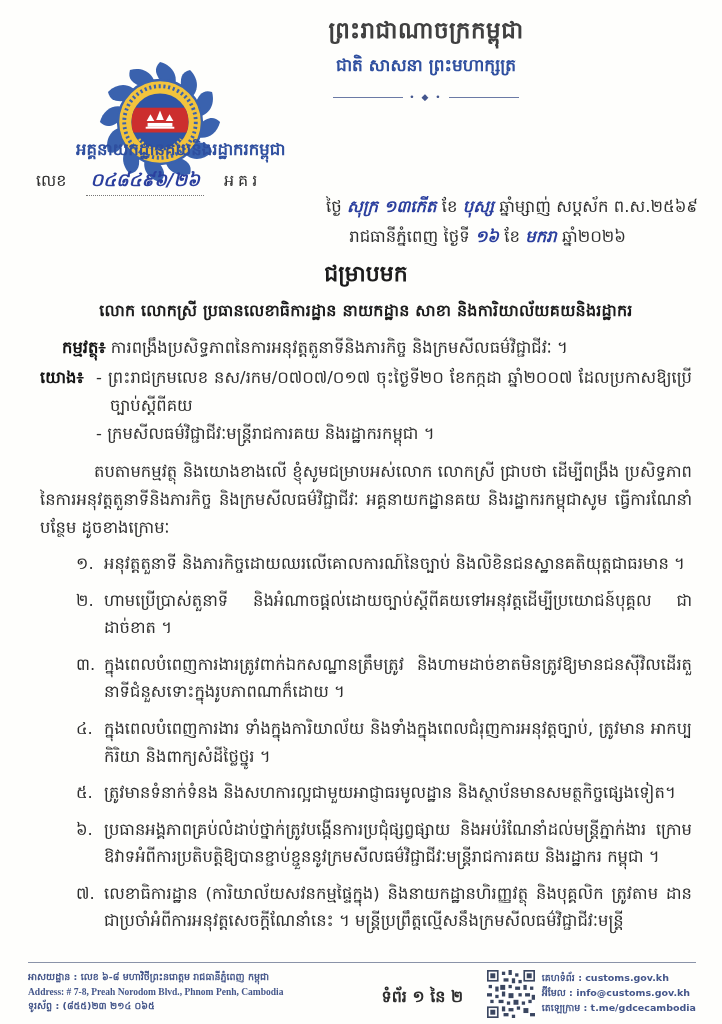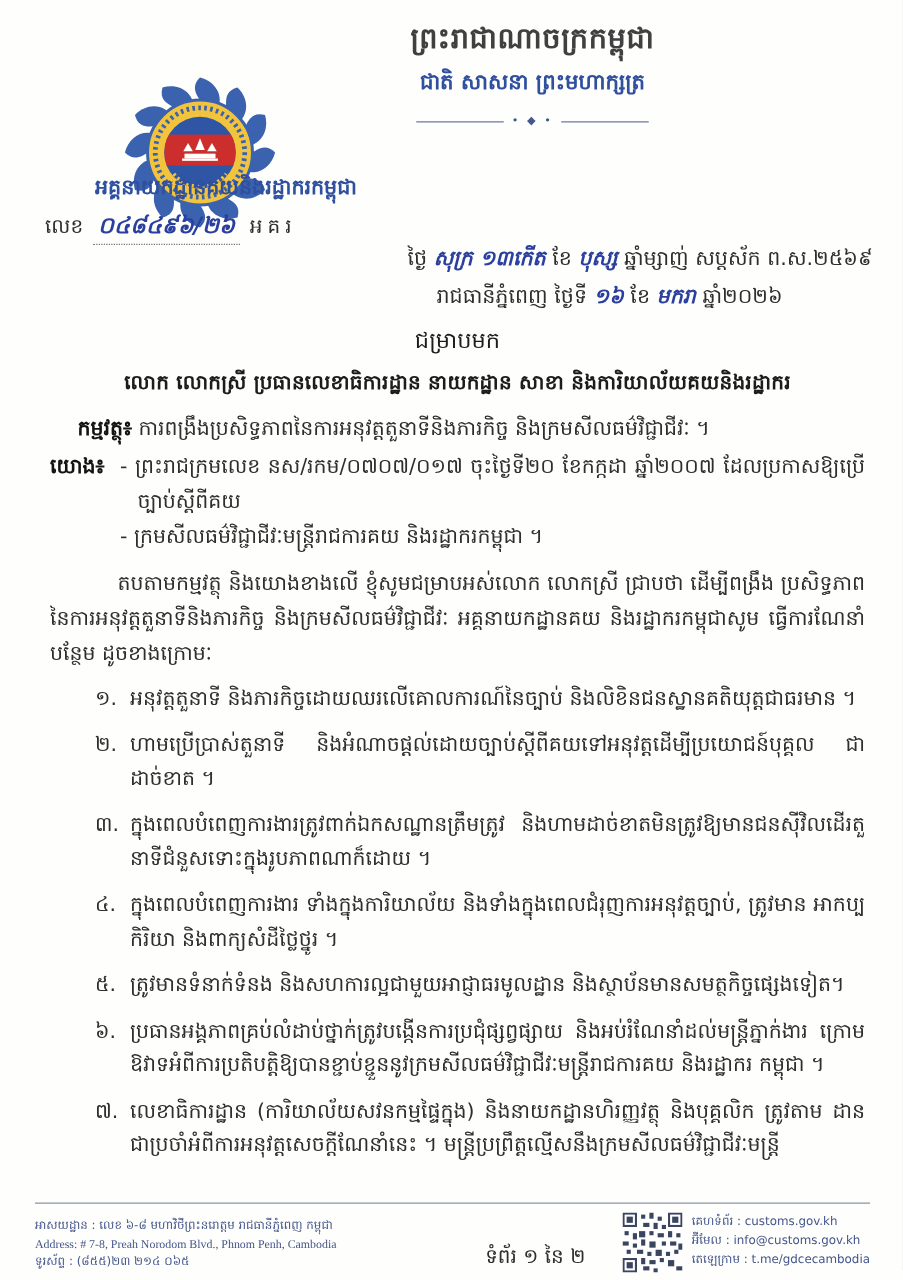--- a/index.html
+++ b/index.html
@@ -27,36 +27,36 @@
   .ornament .glyph { font-size:9px; letter-spacing:2px; }
 
   
   .seal { position:absolute; top:60px; left:98px; width:124px; height:124px; }
   .agency-name {
     position:absolute; top:138px; left:36px; width:330px;
     color:#2f4f9f; font-weight:700; font-size:16.5px; line-height:1.45;margin-left:40px;
   }
   .ref-line {
     position:absolute; top:168px; left:36px; font-size:16px; color:#2e2e2e;
-    display:flex; align-items:baseline; gap:8px;
+    display:flex; align-items:baseline; gap:20px;
   }
   .hw { color:#2b3f9e; font-style:italic; font-weight:600; }
   .ref-number { border-bottom:1.5px dotted #777; padding:0 4px; font-size:18px; }
   .ref-suffix { letter-spacing:4px; }
 
   
   .date-block {
     position:absolute; top:192px; right:24px; text-align:right;
     font-size:16.5px; line-height:1.8; color:#2e2e2e;
   }
   .date-block .line2 { padding-right:72px; }
 
   
   .letter { position:absolute; top:260px; left:40px; right:30px; font-size:16.4px; }
-  .salutation { text-align:center; font-weight:400; font-size:18px; color:#1c1c1c; }
+  .salutation { text-align:center; font-weight:700; font-size:22px; color:#1c1c1c; }
   .addressee {
     margin-top:8px; text-align:center; font-weight:700; font-size:16px; color:#1c1c1c;
     letter-spacing:.2px;
   }
   .subject-row { margin-top:10px; text-align:justify; line-height:1.7;margin-left:22px; }
   .label-bold { font-weight:700; color:#141414; }
   .ref-row { display:flex; margin-top:2px; line-height:1.7; }
   .ref-row .label-bold { flex:0 0 56px; }
   .ref-items { flex:1; }
   .ref-item { padding-left:14px; text-indent:-14px; text-align:justify; }
@@ -67,21 +67,21 @@
   .directive {
     position:relative; margin:0 0 9px 36px; padding-left:28px;
     text-align:justify; line-height:1.68;
   }
   .directive .num { position:absolute; left:0; top:0; }
 
   
   .footer {
     position:absolute; top:962px; left:28px; right:26px;
     border-top:1.5px solid #8a93a8; padding-top:7px;
-    display:flex; justify-content:space-between; align-items:flex-end;
+    display:flex; justify-content:space-between; align-items:flex-start;font-weight:bold;
   }
   .footer-left { width:330px; font-size:9.5px; color:#44568a; line-height:1.55; }
   .footer-left .en { font-family:"Liberation Serif",serif; }
   .footer-center { font-size:16px; color:#2e2e2e; margin-top:16px; }
   .footer-right { display:flex; gap:7px; align-items:flex-start; }
   .qr { width:48px; height:48px; }
   .contact-lines { font-size:9.5px; color:#44568a; line-height:1.6; }
 </style>
 </head>
 <body>

